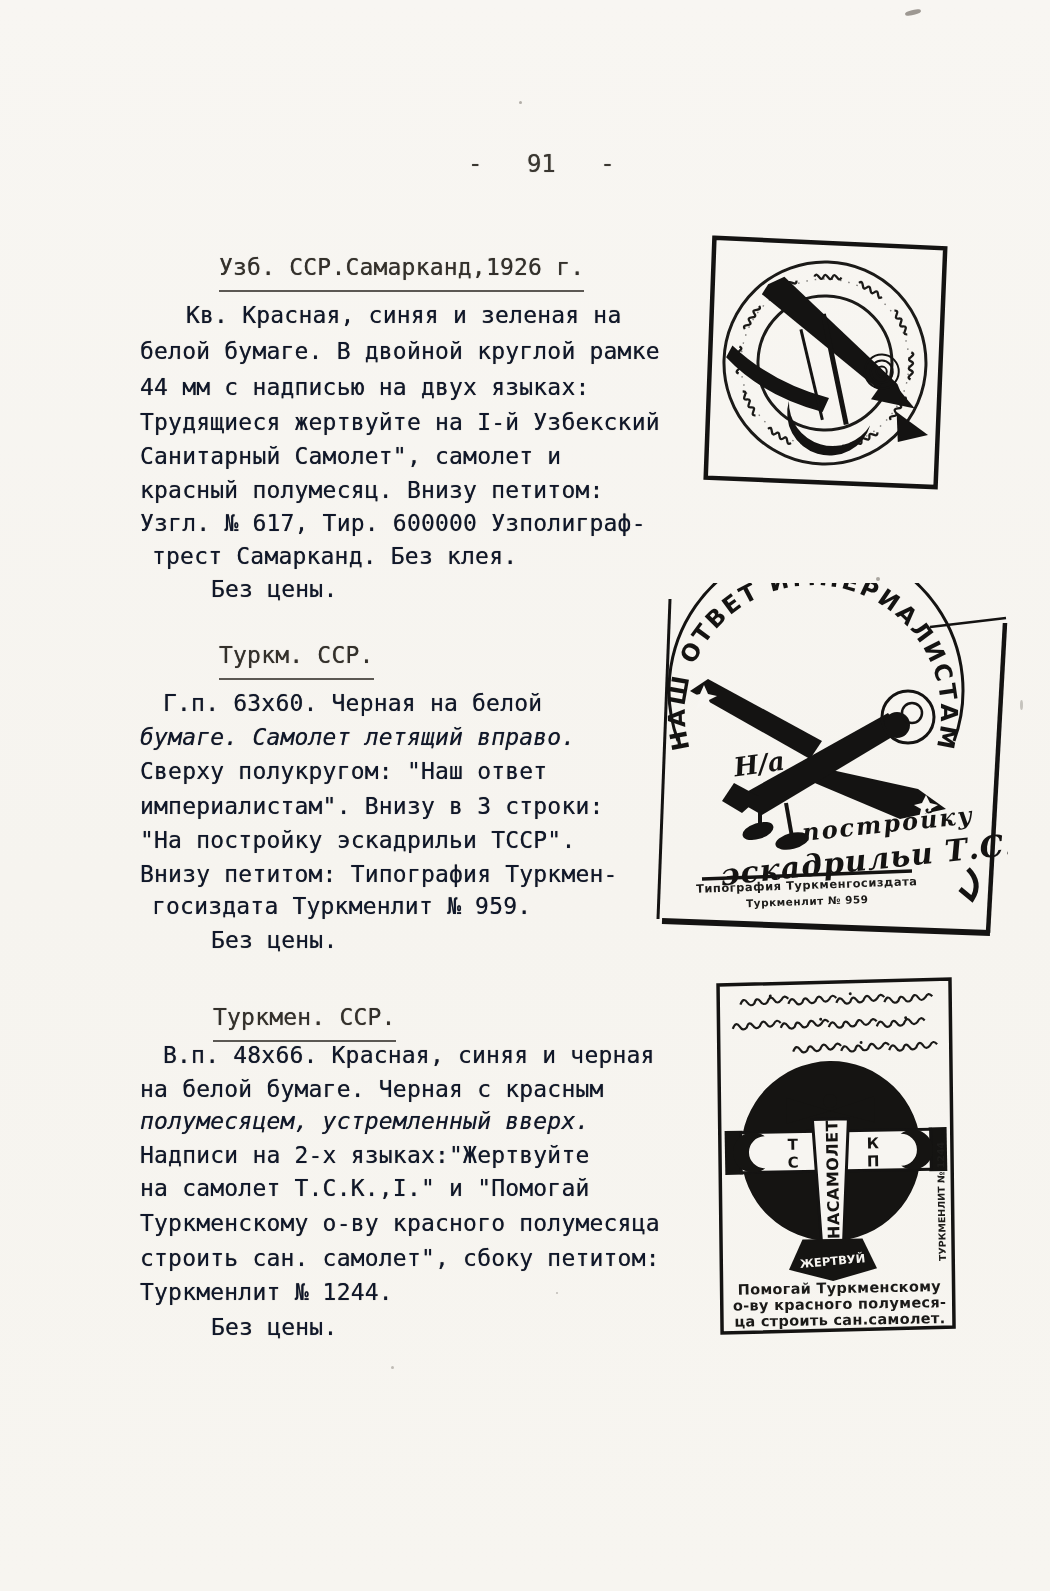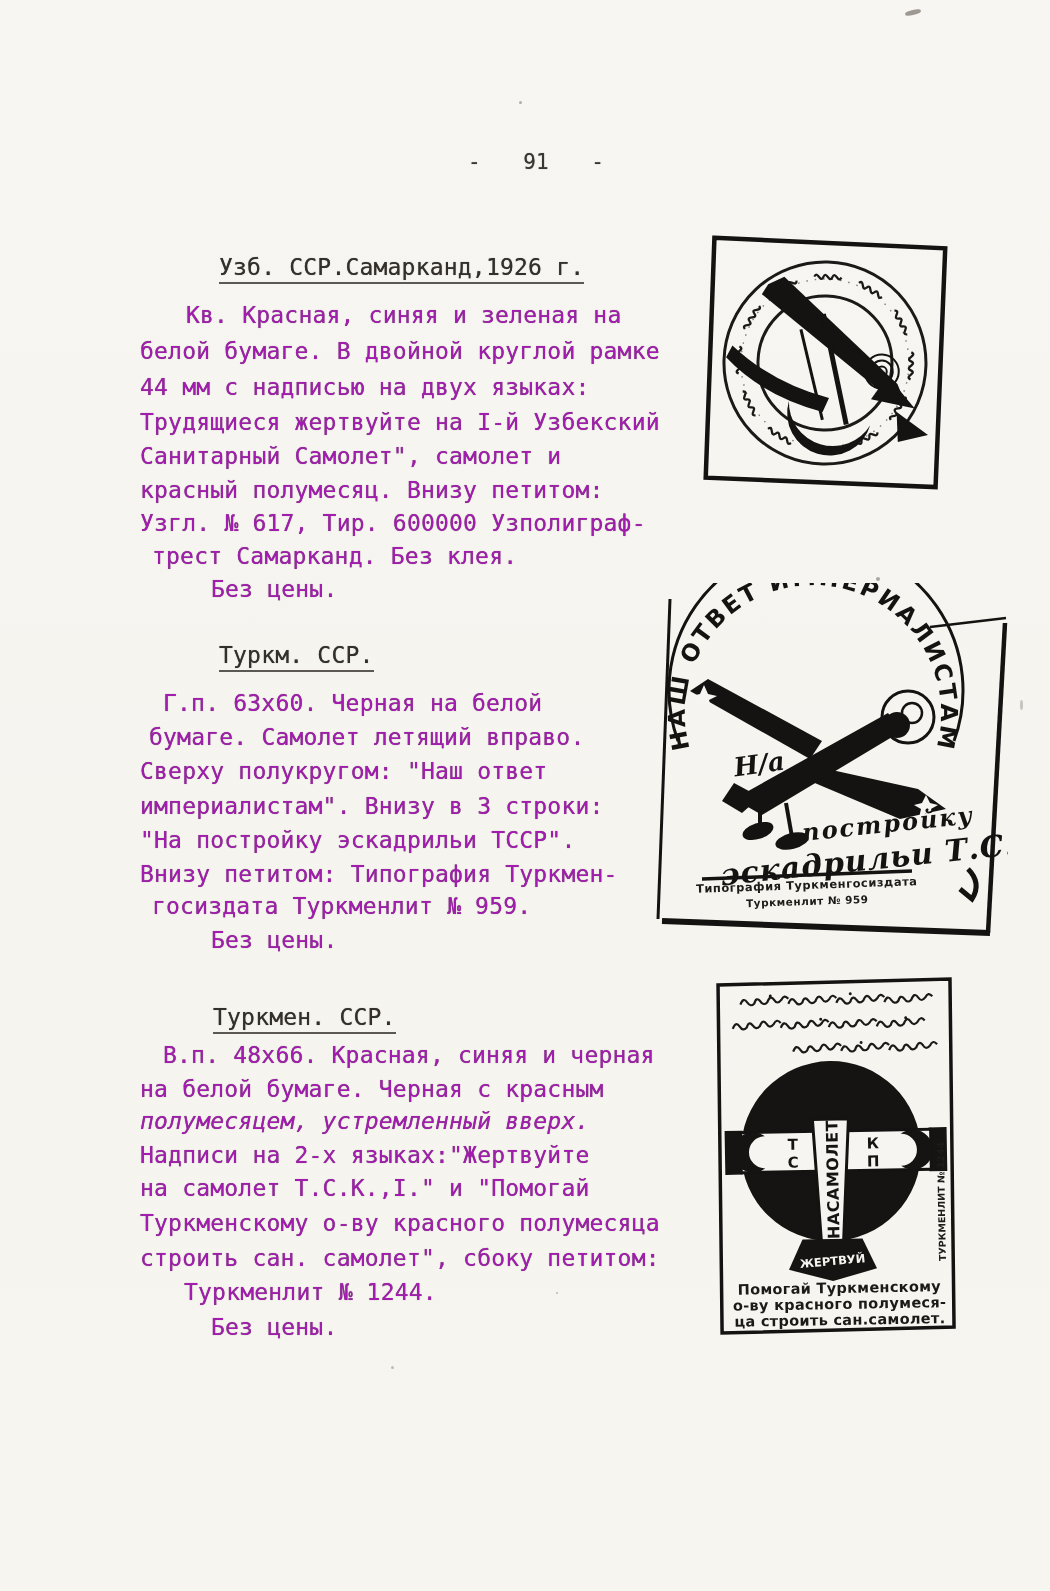--- a/index.html
+++ b/index.html
@@ -4,32 +4,32 @@
 <style>
   html,body{margin:0;padding:0;}
   body{
     width:1050px;height:1591px;position:relative;overflow:hidden;
     background:#f7f5f1;
     background-image:linear-gradient(180deg,#f8f6f2 0%,#f6f4ef 55%,#f7f5f0 100%);
     font-family:"DejaVu Sans Mono", monospace;
   }
   .tw{ 
     position:absolute;white-space:pre;
-    font-size:23px;line-height:30px;color:#a21caf;
+    font-size:23px;line-height:30px;color:#0f172a;
     text-shadow:0 0 .7px rgba(64,60,52,.85);
     letter-spacing:.2px;
   }
   .heading{
     font-size:23px;font-weight:normal;color:#33302b;
     border-bottom:2.3px solid rgba(52,49,44,.8);
-    padding-bottom:0;
+    padding-bottom:8px;
   }
   .pagenum{
     position:absolute;top:150px;left:468px;
-    font-size:21px;color:#3a3731;word-spacing:30px;
+    font-size:24px;color:#3a3731;word-spacing:30px;
     text-shadow:0 0 .8px rgba(64,60,52,.8);
   }
   .stamp{position:absolute;}
   .speck{position:absolute;background:#6b665e;border-radius:50%;}
   svg text{font-family:"DejaVu Sans", sans-serif;}
   svg .script{font-family:"DejaVu Serif", serif;font-style:italic;font-weight:bold;}
 </style>
 </head>
 <body>
 
@@ -41,37 +41,37 @@
 <div class="tw" style="left:140px;top:372px;">44 мм с надписью на двух языках:</div>
 <div class="tw" style="left:140px;top:407px;">Трудящиеся жертвуйте на I-й Узбекский</div>
 <div class="tw" style="left:140px;top:441px;">Санитарный Самолет", самолет и</div>
 <div class="tw" style="left:140px;top:475px;">красный полумесяц. Внизу петитом:</div>
 <div class="tw" style="left:140px;top:508px;">Узгл. № 617, Тир. 600000 Узполиграф-</div>
 <div class="tw" style="left:140px;top:541px;margin-left:12px;">трест Самарканд. Без клея.</div>
 <div class="tw" style="left:211px;top:574px;">Без цены.</div>
 
 <div class="tw heading" style="left:219px;top:640px;">Туркм. ССР.</div>
 <div class="tw" style="left:163px;top:688px;">Г.п. 63х60. Черная на белой</div>
-<div class="tw" style="left:149px;top:722px;">бумаге. Самолет летящий вправо.</div>
+<div class="tw" style="left:140px;top:722px;font-style:italic;">бумаге. Самолет летящий вправо.</div>
 <div class="tw" style="left:140px;top:756px;">Сверху полукругом: "Наш ответ</div>
 <div class="tw" style="left:140px;top:791px;">империалистам". Внизу в 3 строки:</div>
 <div class="tw" style="left:140px;top:825px;">"На постройку эскадрильи ТССР".</div>
 <div class="tw" style="left:140px;top:859px;">Внизу петитом: Типография Туркмен-</div>
 <div class="tw" style="left:140px;top:891px;margin-left:12px;">госиздата Туркменлит № 959.</div>
 <div class="tw" style="left:211px;top:925px;">Без цены.</div>
 
 <div class="tw heading" style="left:213px;top:1002px;">Туркмен. ССР.</div>
 <div class="tw" style="left:163px;top:1040px;">В.п. 48х66. Красная, синяя и черная</div>
 <div class="tw" style="left:140px;top:1074px;">на белой бумаге. Черная с красным</div>
 <div class="tw" style="left:140px;top:1106px;font-style:italic;">полумесяцем, устремленный вверх.</div>
 <div class="tw" style="left:140px;top:1140px;">Надписи на 2-х языках:"Жертвуйте</div>
 <div class="tw" style="left:140px;top:1173px;">на самолет Т.С.К.,I." и "Помогай</div>
 <div class="tw" style="left:140px;top:1208px;">Туркменскому о-ву красного полумесяца</div>
 <div class="tw" style="left:140px;top:1243px;">строить сан. самолет", сбоку петитом:</div>
-<div class="tw" style="left:140px;top:1277px;margin-left:44px;">Туркменлит № 1244.</div>
+<div class="tw" style="left:140px;top:1277px;">Туркменлит № 1244.</div>
 <div class="tw" style="left:211px;top:1312px;">Без цены.</div>
 
 <div class="stamp" style="left:702px;top:232px;width:248px;height:260px;transform:rotate(1.6deg);">
   <svg width="248" height="260" viewBox="0 0 248 260">
     <defs>
       <path id="sq1" d="M0 0 c3 -7 6 7 9 0 c3 -7 6 7 9 0 c3 -7 6 7 9 0" fill="none" stroke="#1b1a18" stroke-width="2.3"></path>
     </defs>
     <path d="M9 9 L240 13 L237 252 L7 249 Z" fill="none" stroke="#141312" stroke-width="4.5"></path>
     <circle cx="123" cy="131" r="101" fill="none" stroke="#1b1a18" stroke-width="3"></circle>
     <circle cx="123" cy="131" r="67" fill="none" stroke="#1b1a18" stroke-width="3"></circle>

